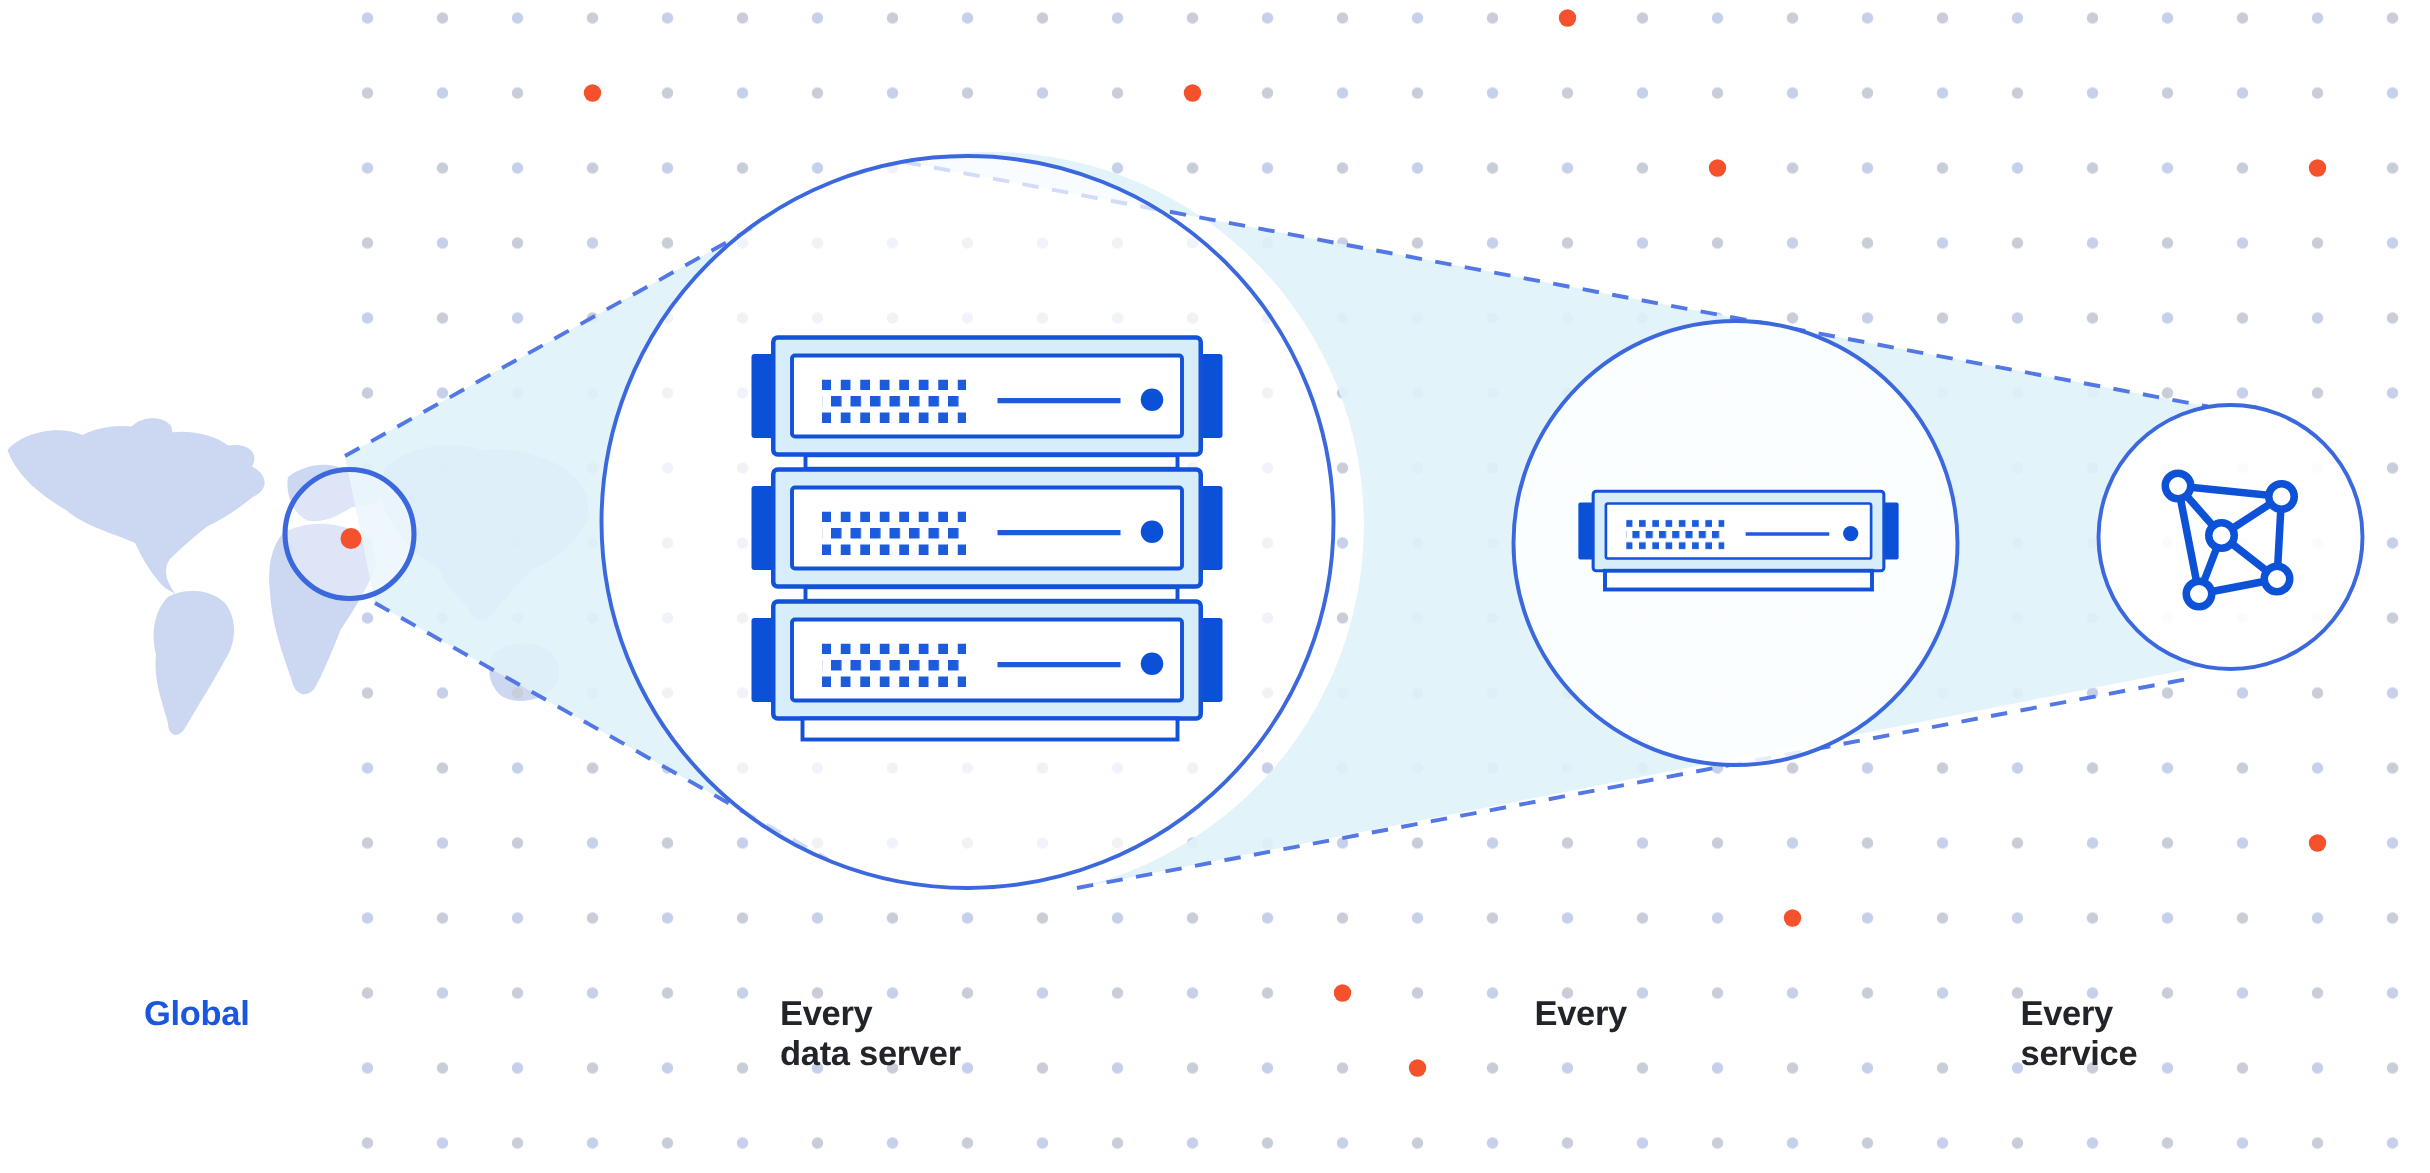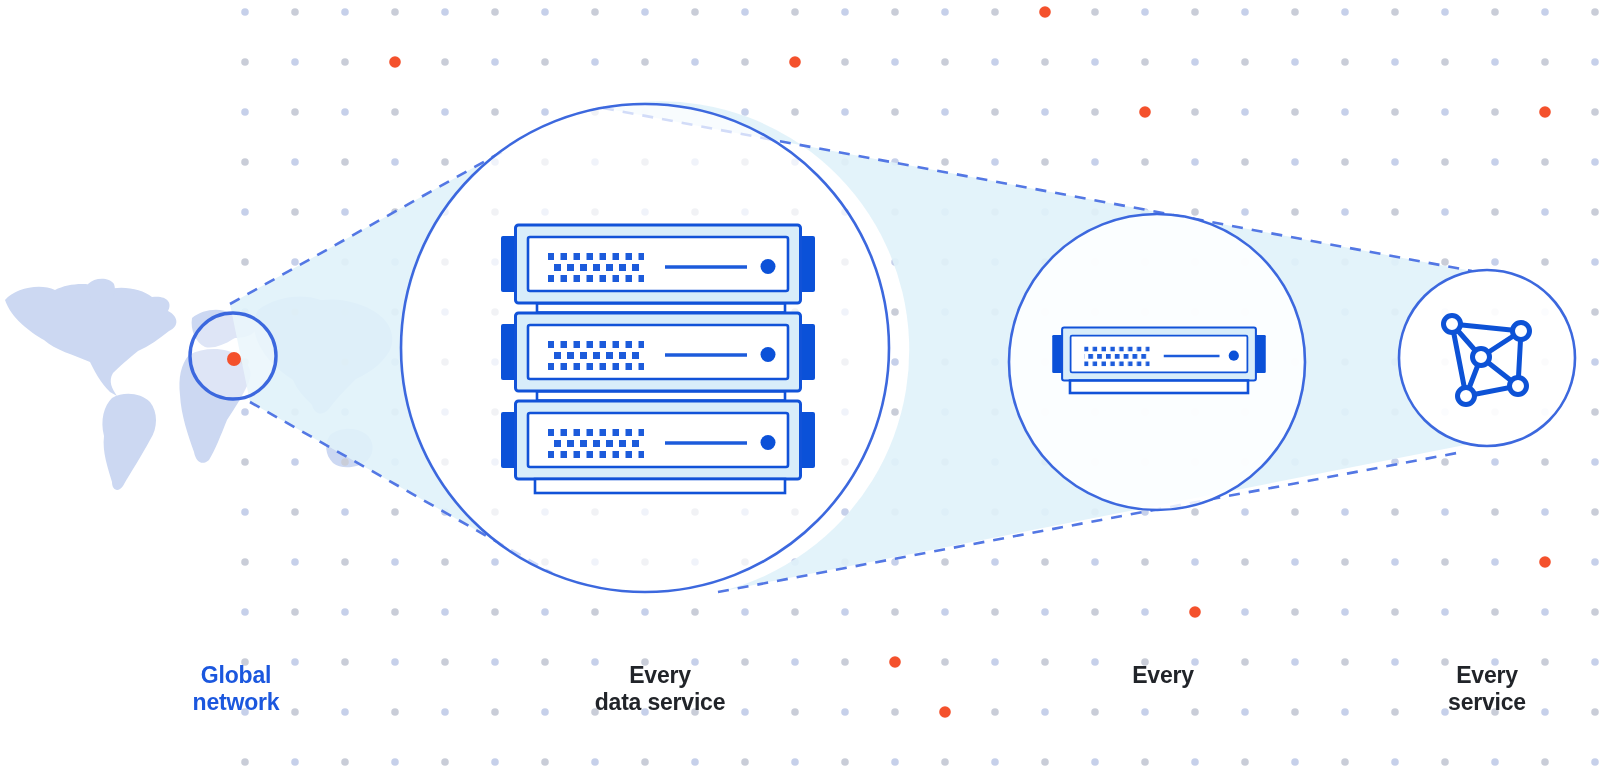--- a/index.html
+++ b/index.html
@@ -26,21 +26,21 @@
   .srv-outer{fill:var(--server-pale);stroke:var(--server-border);stroke-width:3;}
   .srv-inner{fill:#fff;stroke:var(--server-border);stroke-width:2.6;}
   .srv-chk{fill:url(#chk);}
   .srv-line{stroke:var(--server-check);stroke-width:3.5;}
   .led{fill:var(--server-dark);}
   .leg{fill:#fff;stroke:var(--server-border);stroke-width:2.6;}
   .mesh-e{stroke:var(--mesh-blue);stroke-width:5;fill:none;stroke-linecap:round;}
   .mesh-n{fill:#fff;stroke:var(--mesh-blue);stroke-width:5;}
   .chk-sq{fill:var(--server-check);}
   .label{position:absolute;width:280px;transform:translateX(-50%);
-         text-align:center;font-size:23px;font-weight:700;line-height:27px;
+         text-align:left;font-size:23px;font-weight:700;line-height:27px;
          color:var(--text-dark);letter-spacing:-.2px;}
   .label.blue{color:var(--accent-blue);}
 </style>
 </head>
 <body>
 
 <svg width="1620" height="782" viewBox="0 0 1620 782">
   <defs>
 
     <pattern id="dots" x="220" y="-13" width="100" height="100" patternUnits="userSpaceOnUse">
@@ -138,25 +138,24 @@
     <circle class="mesh-n" cx="1452" cy="324" r="8.5"></circle>
     <circle class="mesh-n" cx="1521" cy="331" r="8.5"></circle>
     <circle class="mesh-n" cx="1518" cy="386" r="8.5"></circle>
     <circle class="mesh-n" cx="1466" cy="396" r="8.5"></circle>
     <circle class="mesh-n" cx="1481" cy="357" r="8.5"></circle>
   </g>
 </svg>
 
 <div class="label blue" style="left:236px;top:662px">
   <div>Global</div>
-  <div>network</div>
 </div>
 <div class="label" style="left:660px;top:662px">
   <div>Every</div>
-  <div>data service</div>
+  <div>data server</div>
 </div>
 <div class="label" style="left:1163px;top:662px">
   <div>Every</div>
 </div>
 <div class="label" style="left:1487px;top:662px">
   <div>Every</div>
   <div>service</div>
 </div>
 
 </body></html>

